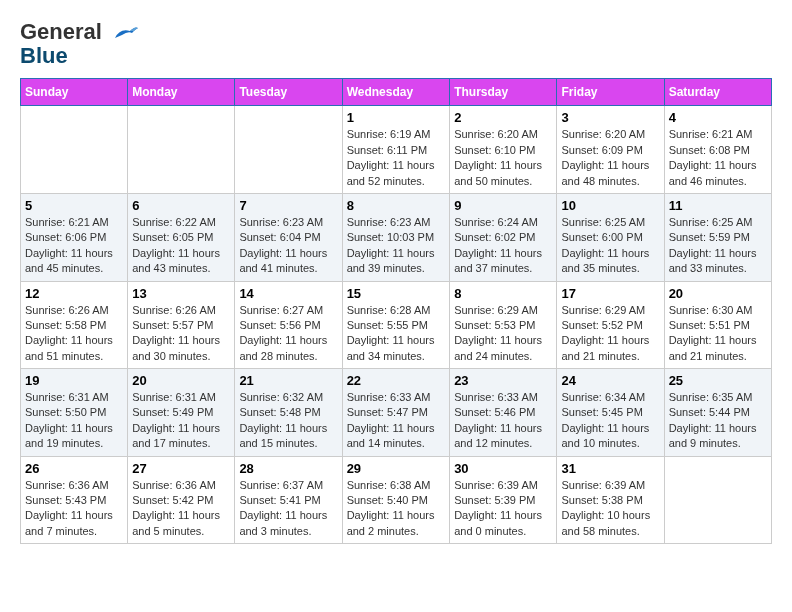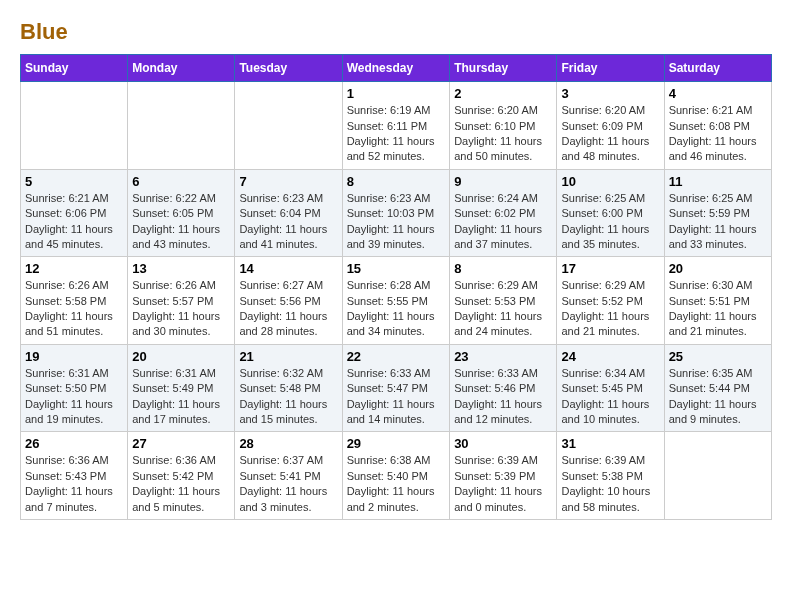--- a/index.html
+++ b/index.html
@@ -31,21 +31,21 @@
     .location {
       font-size: 16px;
       color: #555;
     }
     .calendar {
       width: 100%;
       border-collapse: collapse;
       font-size: 11px;
     }
     .calendar th {
-      background: #6d28d9;
+      background: #d946ef;
       color: #fff;
       padding: 6px 4px;
       text-align: left;
       font-size: 12px;
       border: 1px solid #2a6db5;
     }
     .calendar td {
       border: 1px solid #ccc;
       vertical-align: top;
       padding: 4px;
@@ -69,21 +69,30 @@
     .empty {
       background: #f9f9f9;
     }
   </style>
 </head>
 <body>
 
 <div class="header">
   <div class="logo">
     <div>
-      <div style="font-size:22px;font-weight:bold;color:#a16207;line-height:1.1;">Blue</div>
+      <div style="display:flex;align-items:center;">
+        <div style="font-size:22px;font-weight:bold;color:#333;line-height:1.1;">
+          <span style="color:#333;">General</span>
+          <svg width="30" height="20" viewBox="0 0 30 20" style="vertical-align:middle;margin-left:2px;">
+            <path d="M5,15 Q10,5 20,8 Q25,3 28,5 Q24,7 22,10 Q18,8 12,12 Z" fill="#1a6fc4"></path>
+            <path d="M20,8 Q25,3 28,5 Q26,6 24,8Z" fill="#5aa0d8"></path>
+          </svg>
+        </div>
+      </div>
+      <div style="font-size:22px;font-weight:bold;color:#0c4a6e;line-height:1.1;">Blue</div>
     </div>
   </div>
   <div class="title-block">
     <div class="month-title"></div>
     <div class="location"></div>
   </div>
 </div>
 
 <table class="calendar">
   <thead>

